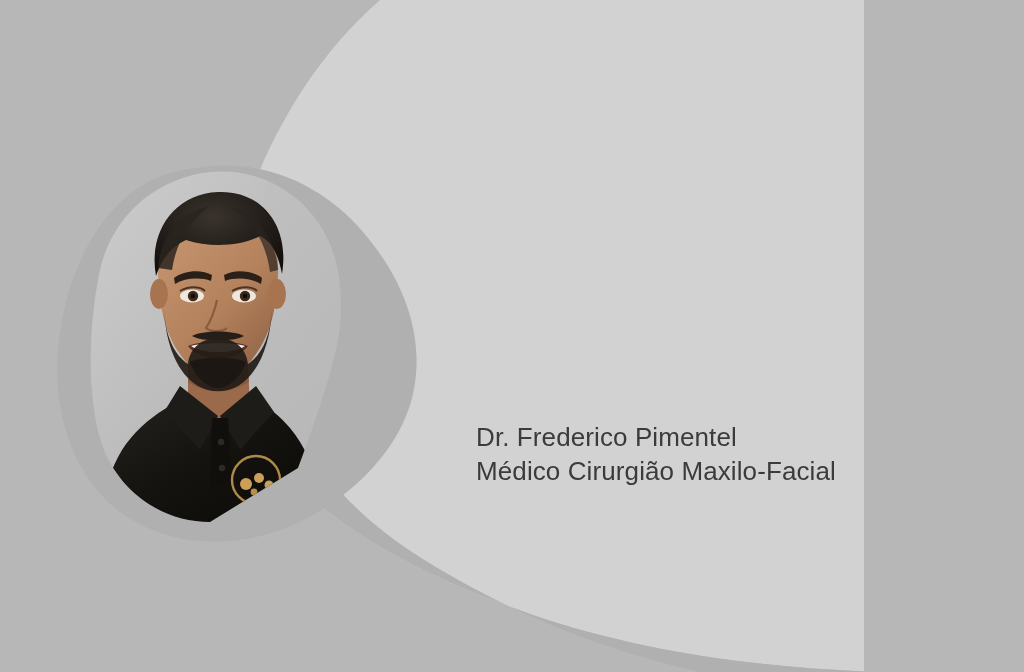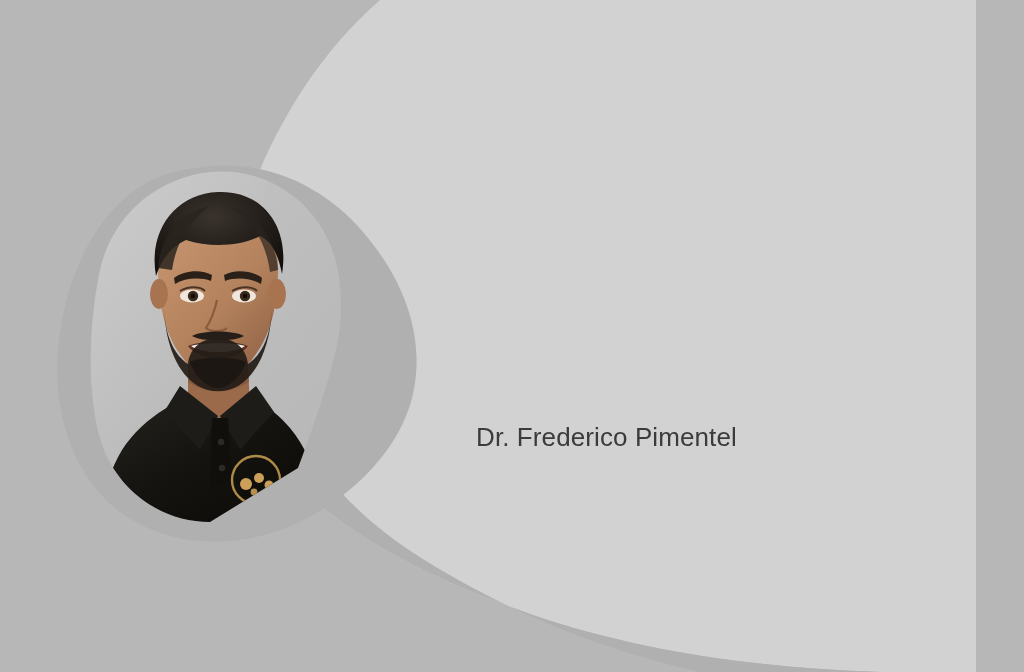--- a/index.html
+++ b/index.html
@@ -1,21 +1,21 @@
 <!DOCTYPE html>
 <html><head>
 <meta charset="utf-8">
 <style>
   html,body{margin:0;padding:0;}
   body{
     width:1024px;height:672px;overflow:hidden;
     font-family:"Liberation Sans", sans-serif;
     background:#b7b7b7;
   }
-  #stage{position:relative;width:976px;height:672px;overflow:hidden;background:#b7b7b7;}
+  #stage{position:relative;width:864px;height:672px;overflow:hidden;background:#b7b7b7;}
 
   
   #bg-layer{position:absolute;inset:0;width:1024px;height:672px;}
 
   
   .portrait-wrap{
     position:absolute;left:60px;top:150px;width:330px;height:400px;
   }
   .portrait-svg{position:absolute;left:0;top:0;}
   .headline{
@@ -190,15 +190,16 @@
   </div>
 
   <h1 class="headline">
     <span class="gold">Harmonização Facial:</span>
     <span class="blk">o que é, como é</span>
     <span class="blk">feita e os riscos?</span>
   </h1>
 
   <p class="credential">
     <span>Dr. Frederico Pimentel</span>
+    <span>Médico Cirurgião Maxilo-Facial</span>
   </p>
 
 </div>
 
 </body></html>

